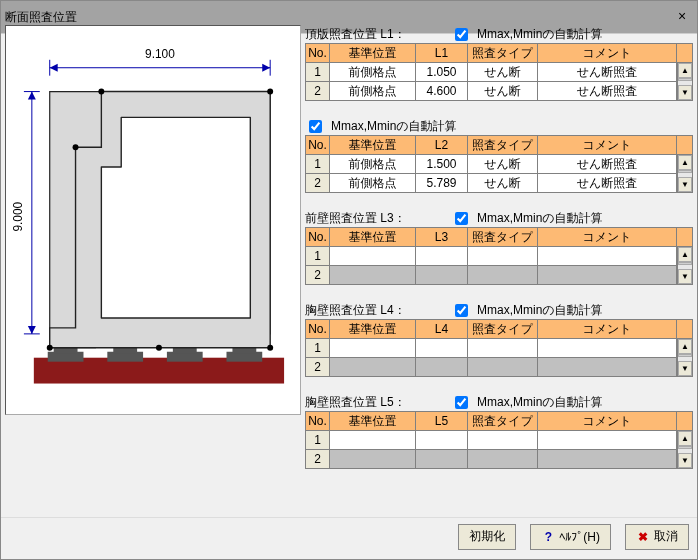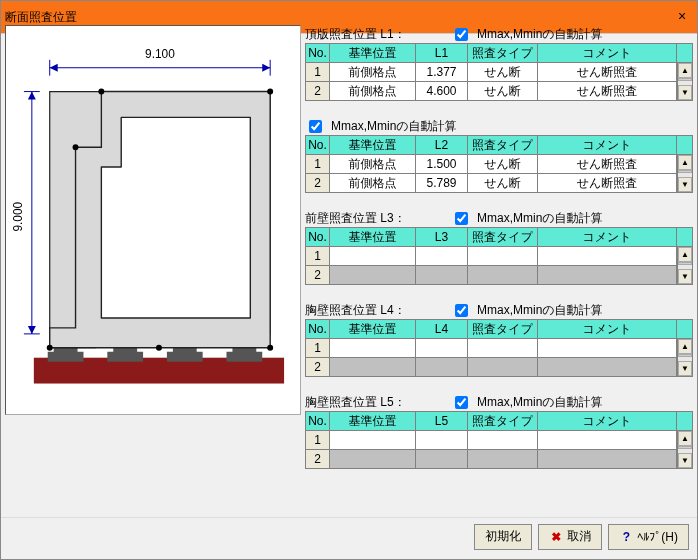--- a/index.html
+++ b/index.html
@@ -1,39 +1,39 @@
 <!DOCTYPE html>
 <html><head>
 <meta charset="utf-8">
 <style>
   * { box-sizing: border-box; }
   html, body { margin:0; padding:0; font-family:"MS PGothic","Meiryo",sans-serif; font-size:12px; background:#f0f0f0; color:#000; }
   .window { width:698px; height:560px; background:#f0f0f0; border:1px solid #888; position:relative; }
-  .titlebar { display:flex; align-items:center; height:20px; background:#f97316; border-bottom:1px solid #ccc; padding:16px 4px; }
+  .titlebar { display:flex; align-items:center; height:20px; background:#a3a3a3; border-bottom:1px solid #ccc; padding:16px 4px; }
   .titlebar .t { flex:1; font-size:12px; }
   .titlebar .close { width:22px; height:16px; text-align:center; line-height:14px; font-size:14px; font-family:sans-serif; }
   .client { position:absolute; top:20px; left:0; right:0; bottom:46px; padding:4px; display:flex; gap:4px; }
   .left-frame { width:296px; height:390px; border:1px inset #aaa; background:#fff; padding:16px; position:relative; flex:none; }
   .right-pane { flex:1; overflow:hidden; display:flex; flex-direction:column; gap:16px; }
   .section { display:flex; flex-direction:column; }
   .section-head { display:flex; align-items:center; height:18px; gap:6px; }
   .section-head .lbl { width:140px; }
   .section-head input[type=checkbox]{ width:13px; height:13px; }
   .grid-wrap { position:relative; }
   .grid { border:1px solid #808080; background:#fff; width:100%; border-collapse:collapse; table-layout:fixed; }
   .grid th, .grid td { border:1px solid #808080; height:19px; text-align:center; font-weight:normal; padding:0 2px; overflow:hidden; white-space:nowrap; }
-  .grid th { background:#5eead4; }
+  .grid th { background:#fdba74; }
   .grid .empty td { background:#c0c0c0; }
   .grid col.no{width:24px}.grid col.ref{width:86px}.grid col.val{width:52px}.grid col.type{width:70px}.grid col.scroll{width:16px}
   .vscroll { position:absolute; top:20px; right:1px; bottom:1px; width:15px; background:#e8e8e8; border-left:1px solid #808080; }
   .vscroll .arr { height:15px; background:#ece9d8; border:1px solid #aaa; text-align:center; font-size:8px; line-height:13px; }
   .vscroll .track { position:absolute; top:15px; bottom:15px; left:0; right:0; }
   .vscroll .thumb { position:absolute; left:0; right:0; top:0; height:40%; background:#cfcfcf; border:1px solid #aaa; }
   .vscroll .arr.bottom { position:absolute; bottom:0; left:0; right:0; }
-  .button-bar { position:absolute; left:0; right:0; bottom:4px; height:38px; display:flex; justify-content:flex-end; align-items:center; gap:6px; padding:12px 8px; border-top:1px solid #ddd;margin-top:30px; }
+  .button-bar { position:absolute; left:0; right:0; bottom:4px; height:38px; display:flex; justify-content:flex-end; align-items:center; gap:14px; padding:12px 8px; border-top:1px solid #ddd;margin-top:30px; }
   .btn { height:26px; background:#ece9d8; border:1px solid #888; padding:0 10px; display:flex; align-items:center; gap:4px; font-size:12px; }
   .btn .ic { width:14px; height:14px; display:inline-block; }
   .ic-check::before{content:"\2714"; color:#008000; font-weight:bold;}
   .ic-x::before{content:"\2716"; color:#c00; font-weight:bold;}
   .ic-help::before{content:"?"; color:#00a; font-weight:bold;}
   
   .diagram { position:absolute; left:4px; top:4px; right:4px; bottom:4px; }
 </style>
 </head>
 <body>
@@ -118,21 +118,21 @@
                   <th>L1</th>
                   <th>照査タイプ</th>
                   <th>コメント</th>
                   <th></th>
                 </tr>
               </thead>
               <tbody>
                 <tr>
                   <td style="background:#ece9d8">1</td>
                   <td>前側格点</td>
-                  <td>1.377</td>
+                  <td>1.050</td>
                   <td>せん断</td>
                   <td>せん断照査</td>
                   <td style="background:#ece9d8"></td>
                 </tr>
                 <tr>
                   <td style="background:#ece9d8">2</td>
                   <td>前側格点</td>
                   <td>4.600</td>
                   <td>せん断</td>
                   <td>せん断照査</td>
@@ -365,21 +365,21 @@
           </div>
         </div>
       </div>
   </div>
 
   <div class="button-bar">
     <button class="btn">
         <span>初期化</span>
       </button>
     <button class="btn">
+        <span class="ic ic-help"></span>
+        <span>ﾍﾙﾌﾟ(H)</span>
+      </button>
+    <button class="btn">
         <span class="ic ic-x"></span>
         <span>取消</span>
       </button>
-    <button class="btn">
-        <span class="ic ic-help"></span>
-        <span>ﾍﾙﾌﾟ(H)</span>
-      </button>
   </div>
 </div>
 
 </body></html>

